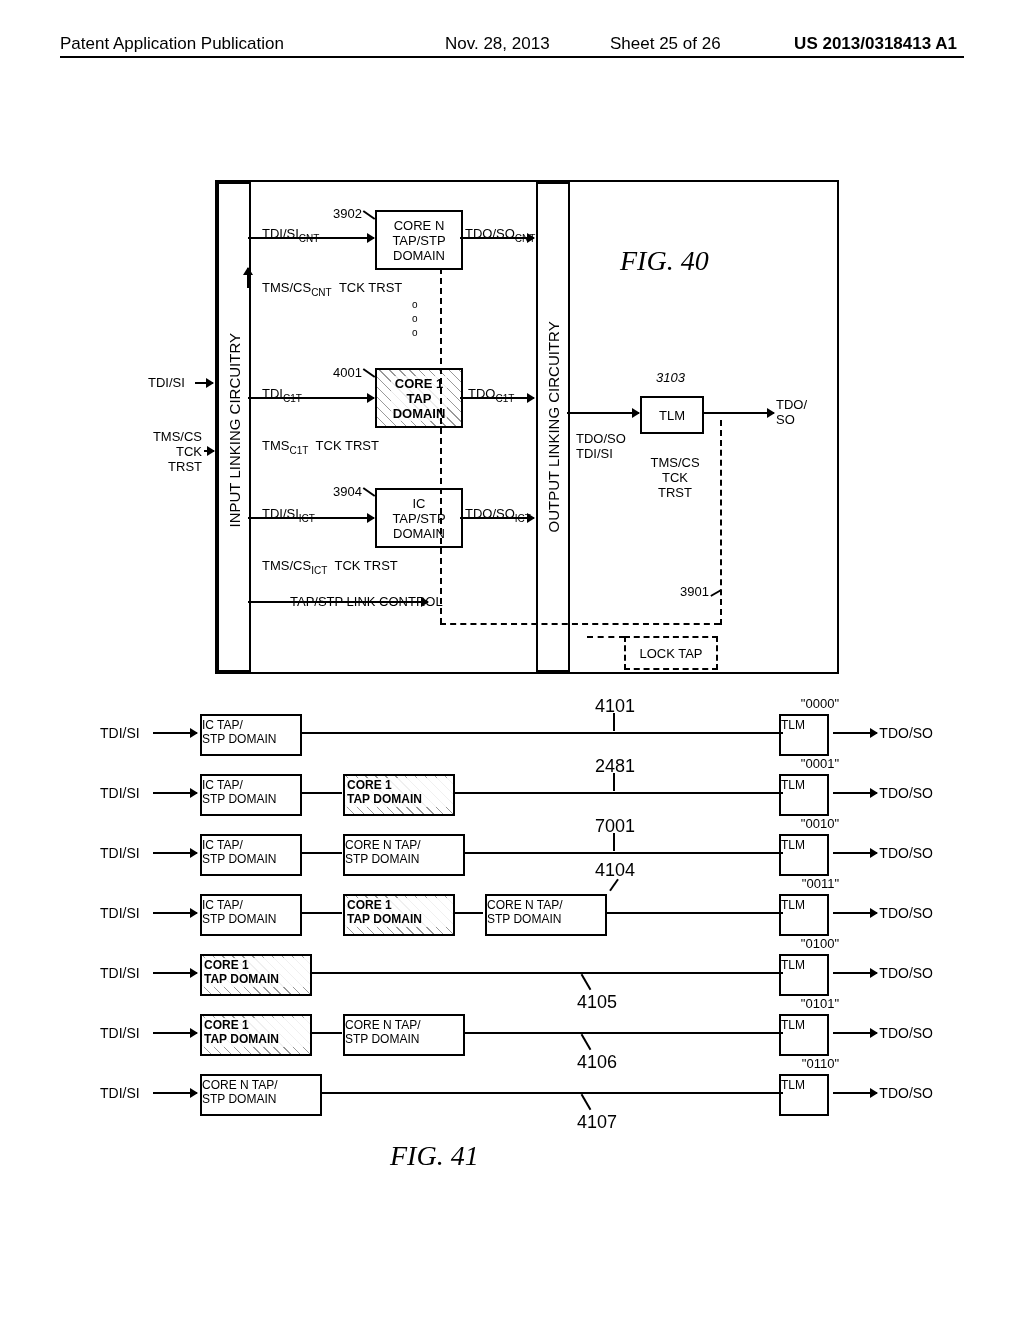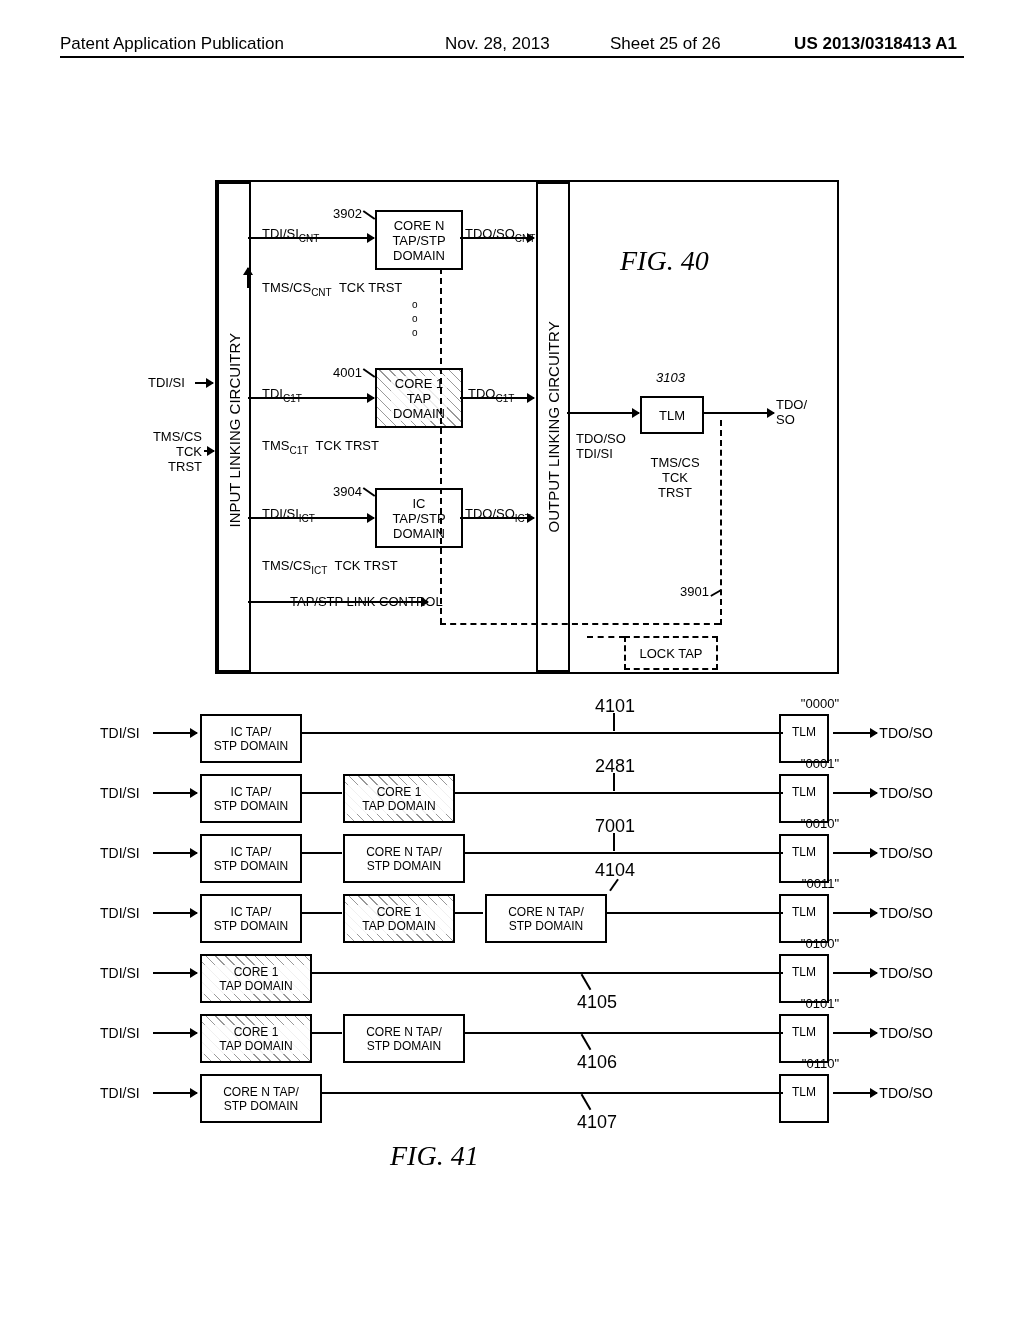--- a/index.html
+++ b/index.html
@@ -27,32 +27,33 @@
   .figlabel { font-family: "Times New Roman", serif; font-style: italic; font-size: 28px; }
   .fig40-title { position: absolute; left: 620px; top: 245px; }
   .vbox { position: absolute; border: 2px solid #000; width: 30px; }
   .vtext { position: absolute; transform: rotate(-90deg); transform-origin: center; font-size: 15px; white-space: nowrap; }
   .linking-in { left: 0px; top: 0px; height: 486px; }
   .linking-out { left: 319px; top: 0px; height: 486px; }
   .txt { position: absolute; font-size: 13px; line-height: 1.2; white-space: nowrap; }
   .box { position: absolute; border: 2px solid #000; text-align: center; font-size: 13px; display: flex; align-items: center; justify-content: center; flex-direction: column; }
   .hatch {
     background: repeating-linear-gradient(45deg, transparent 0 6px, rgba(0,0,0,0.4) 6px 7px);
+    font-weight: bold;
   }
   .arrowline { position: absolute; background: #000; height: 2px; }
   .arrowline::after { content: ""; position: absolute; right: -1px; top: -4px; border-left: 8px solid #000; border-top: 5px solid transparent; border-bottom: 5px solid transparent; }
   .vlinedash { position: absolute; width: 0; border-left: 2px dashed #000; }
   .leader { position: absolute; height: 2px; background: #000; }
   .fig41 { position: absolute; left: 165px; top: 710px; width: 700px; height: 450px; }
   .chain { position: absolute; left: 0; width: 700px; height: 55px; }
   .chain .in-lbl, .chain .out-lbl { position: absolute; font-size: 14px; }
   .chain .in-lbl { left: -65px; top: 15px; }
   .chain .out-lbl { right: -68px; top: 15px; }
   .chain .conn { position: absolute; top: 22px; height: 2px; background: #000; }
-  .cbox { position: absolute; border: 2px solid #000; height: 36px; top: 4px; text-align: center; font-size: 12px; line-height: 1.2; padding-top: 9px; }
+  .cbox { position: absolute; border: 2px solid #000; height: 36px; top: 4px; font-size: 12px; line-height: 1.2; padding-top: 2px; }
   .tlmbox { width: 46px; right: 36px; }
   .code { position: absolute; right: 26px; top: -14px; font-size: 13px; }
   .ref41 { position: absolute; top: -14px; font-size: 18px; }
   .refline { position: absolute; height: 18px; width: 2px; background: #000; }
   .fig41-title { position: absolute; left: 390px; top: 1140px; }
   .inarrow, .outarrow { position: absolute; top: 22px; width: 44px; height: 2px; background: #000; }
   .inarrow { left: -12px; }
   .inarrow::after { content: ""; position: absolute; right: -1px; top: -4px; border-left: 8px solid #000; border-top: 5px solid transparent; border-bottom: 5px solid transparent; }
   .outarrow { right: -12px; }
   .outarrow::after { content: ""; position: absolute; right: -1px; top: -4px; border-left: 8px solid #000; border-top: 5px solid transparent; border-bottom: 5px solid transparent; }

